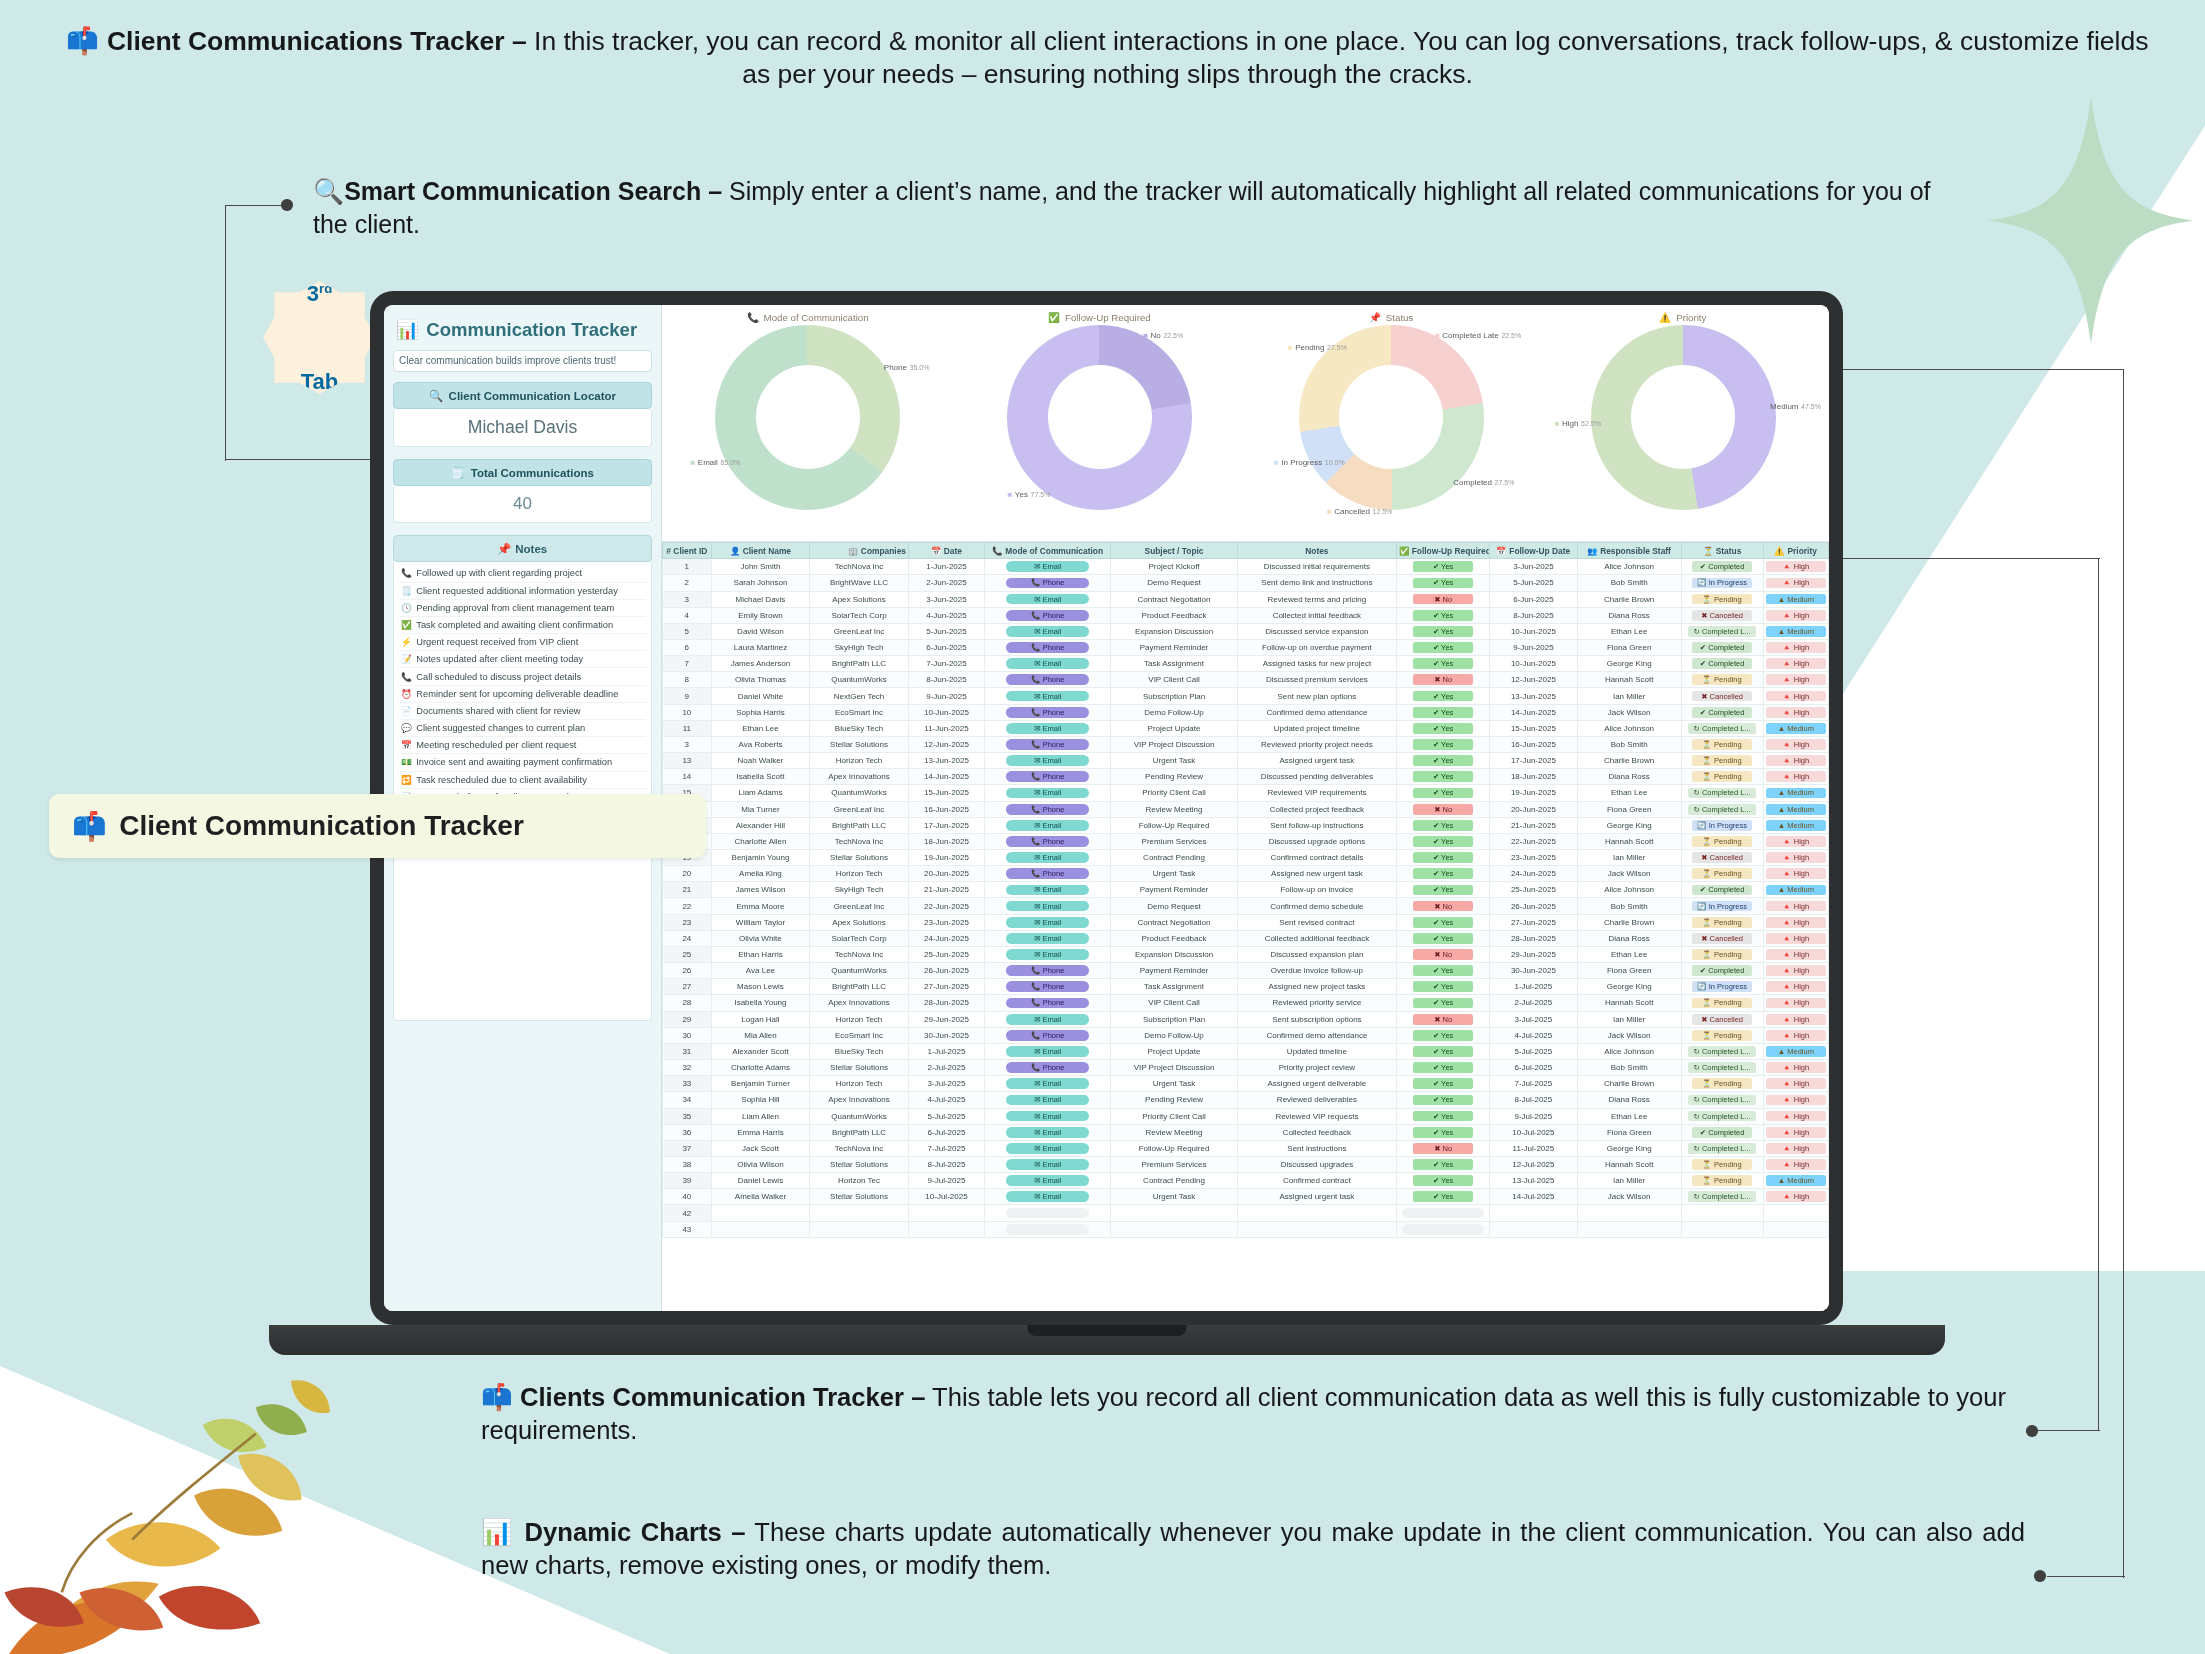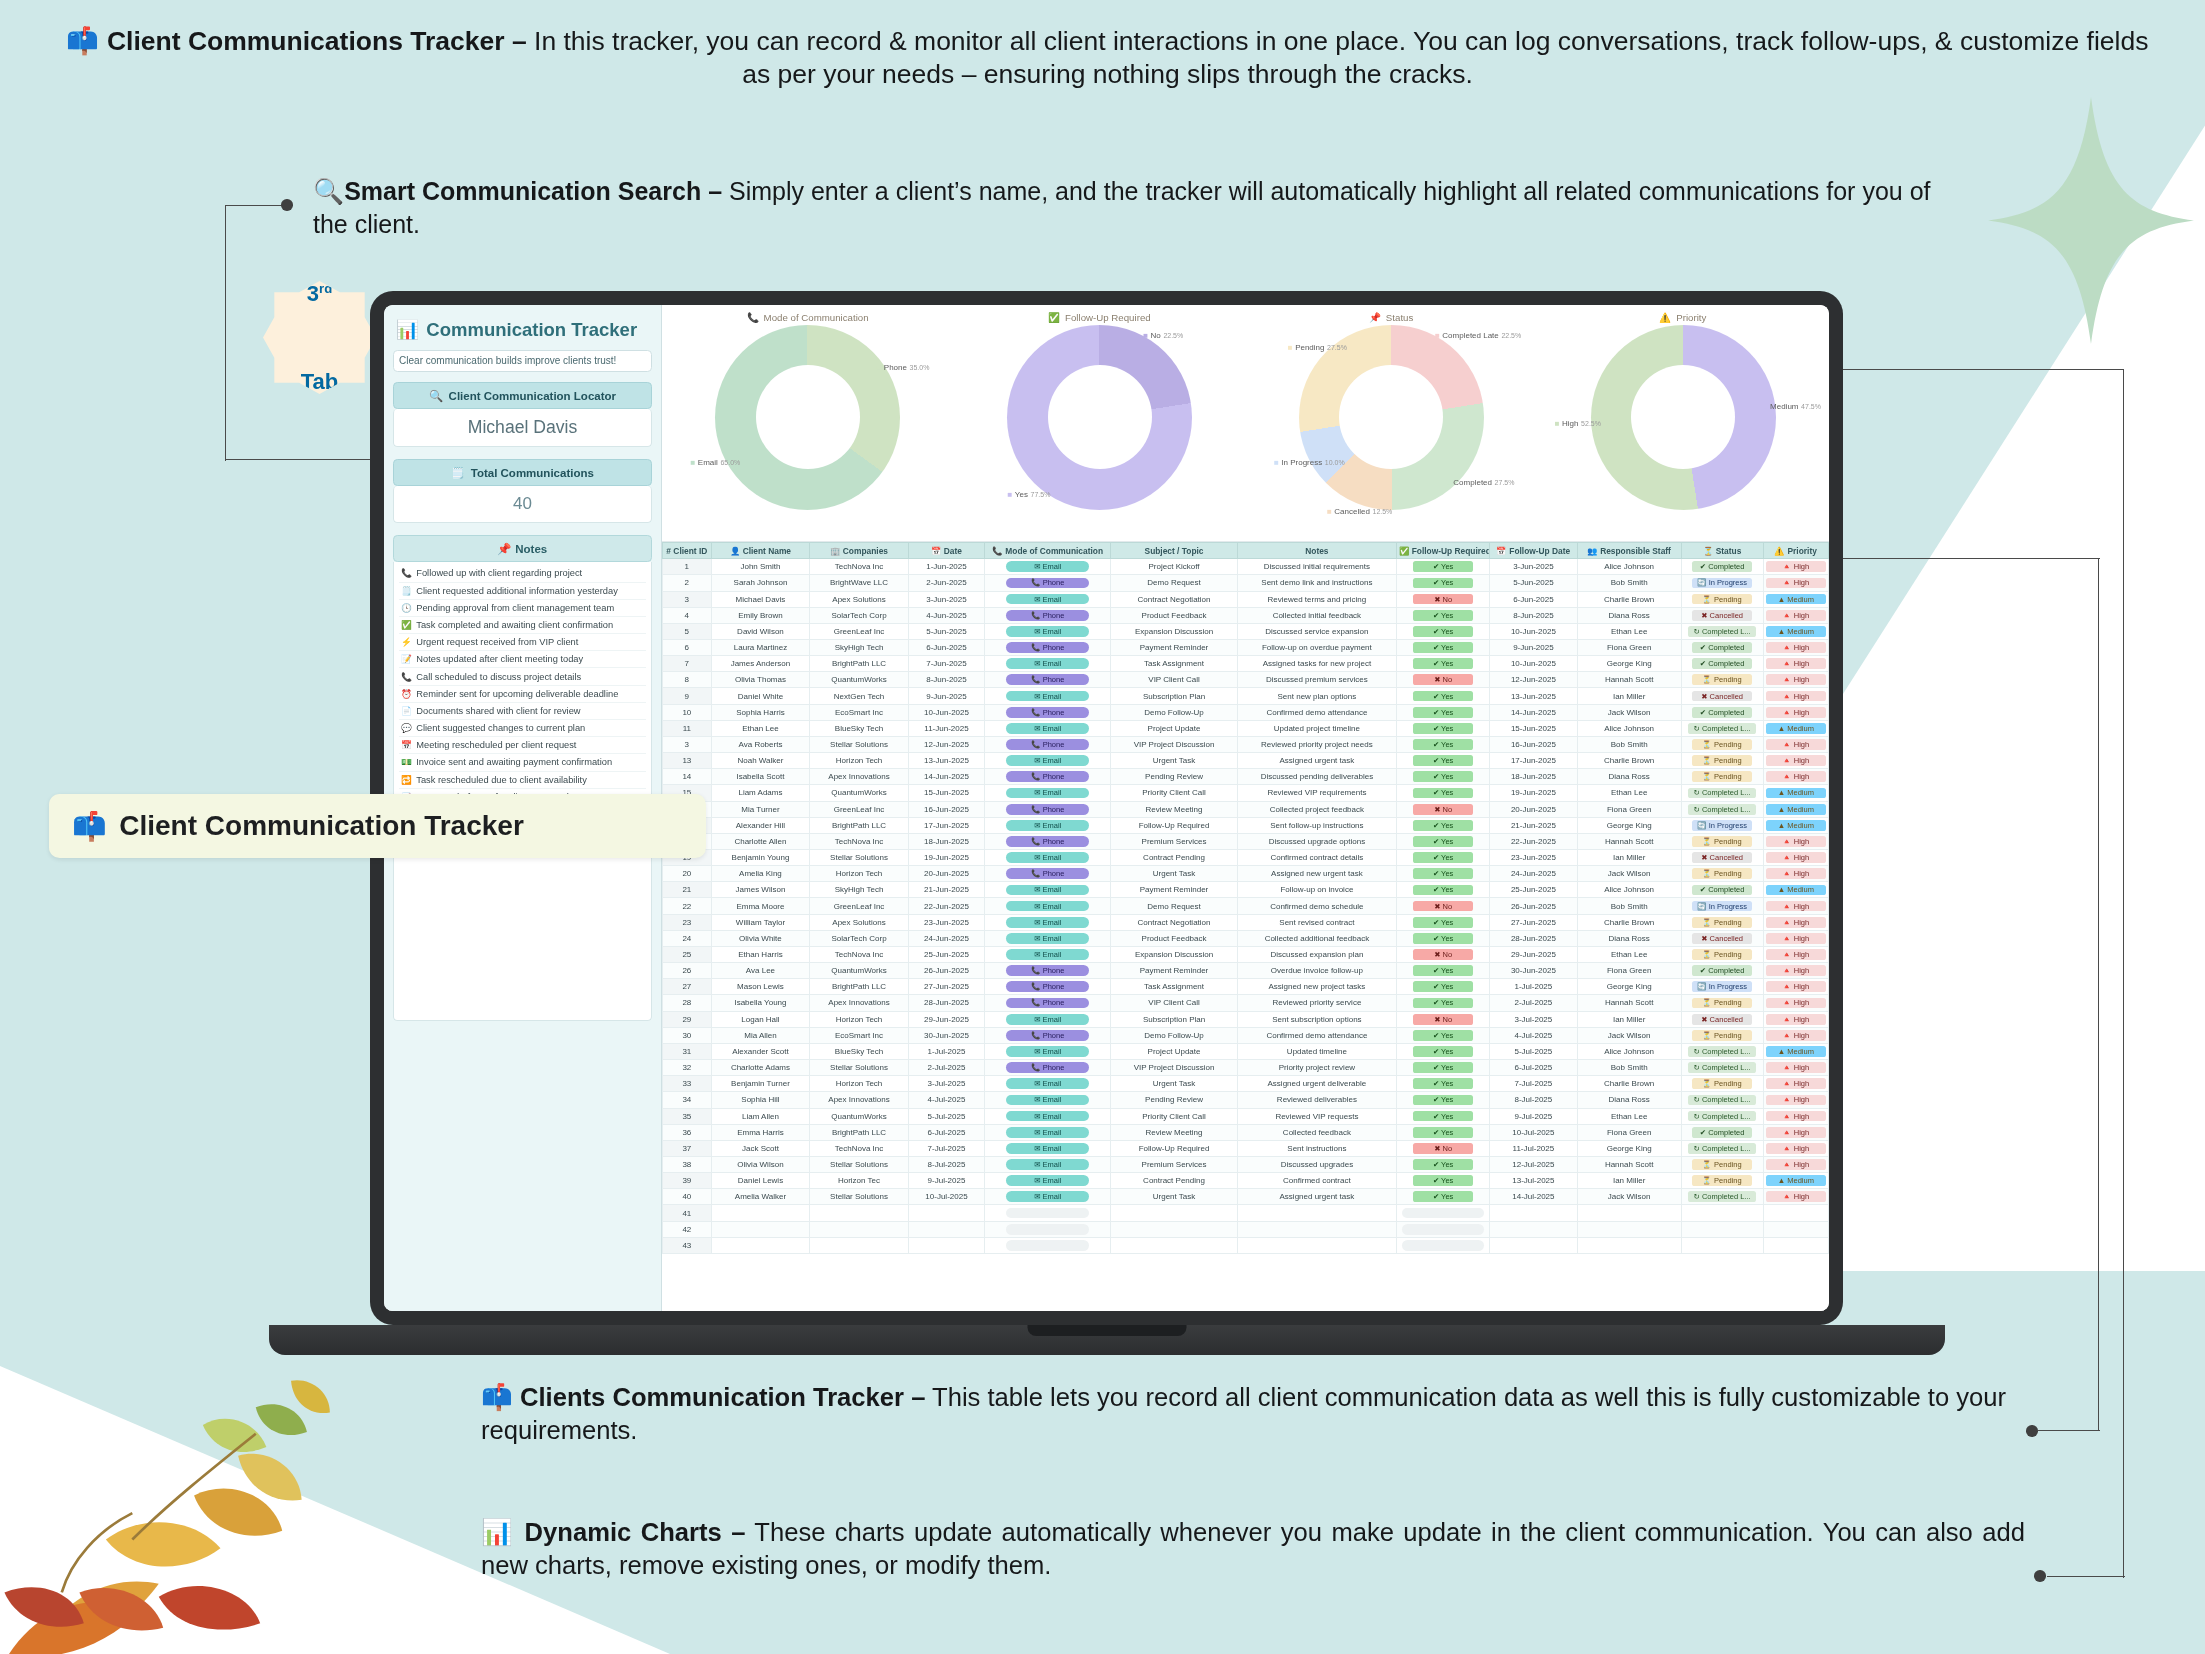--- a/index.html
+++ b/index.html
@@ -405,21 +405,21 @@
                 </div>
               </div>
             </div>
           </div>
         <div class="tbl-wrap">
           <table class="grid">
             <thead>
                 <tr id="thead-row">
                   <th style="width: 4%;"># Client ID</th>
                   <th style="width: 8.5%;">👤 Client Name</th>
-                  <th style="width: 8.5%;">🏢 Companies</th>
+                  <th style="width: 8.5%; text-align: right;">🏢 Companies</th>
                   <th style="width: 6.5%;">📅 Date</th>
                   <th style="width: 11%;">📞 Mode of Communication</th>
                   <th style="width: 11%;">Subject / Topic</th>
                   <th style="width: 14%;">Notes</th>
                   <th style="width: 8%;">✅ Follow-Up Required</th>
                   <th style="width: 7.5%;">📅 Follow-Up Date</th>
                   <th style="width: 9%;">👥 Responsible Staff</th>
                   <th style="width: 7%; margin-top: 43px;">⏳ Status</th>
                   <th style="width: 5.5%;">⚠️ Priority</th>
                 </tr>
@@ -977,34 +977,20 @@
                   <td>Stellar Solutions</td>
                   <td>10-Jul-2025</td>
                   <td><span class="pill pill-email">✉ Email</span></td>
                   <td>Urgent Task</td>
                   <td>Assigned urgent task</td>
                   <td><span class="tag t-yes">✔ Yes</span></td>
                   <td>14-Jul-2025</td>
                   <td>Jack Wilson</td>
                   <td><span class="tag t-compl">↻ Completed L...</span></td>
                   <td><span class="tag p-high">🔺 High</span></td>
-                </tr>
-                <tr>
-                  <td class="rownum">41</td>
-                  <td></td>
-                  <td></td>
-                  <td></td>
-                  <td><span class="pill" style="background:#eef2f3;min-width:65px;display:inline-block;">&nbsp;</span></td>
-                  <td></td>
-                  <td></td>
-                  <td><span class="pill" style="background:#eef2f3;min-width:65px;display:inline-block;">&nbsp;</span></td>
-                  <td></td>
-                  <td></td>
-                  <td></td>
-                  <td></td>
                 </tr>
                 <tr>
                   <td class="rownum">42</td>
                   <td></td>
                   <td></td>
                   <td></td>
                   <td><span class="pill" style="background:#eef2f3;min-width:65px;display:inline-block;">&nbsp;</span></td>
                   <td></td>
                   <td></td>
                   <td><span class="pill" style="background:#eef2f3;min-width:65px;display:inline-block;">&nbsp;</span></td>

